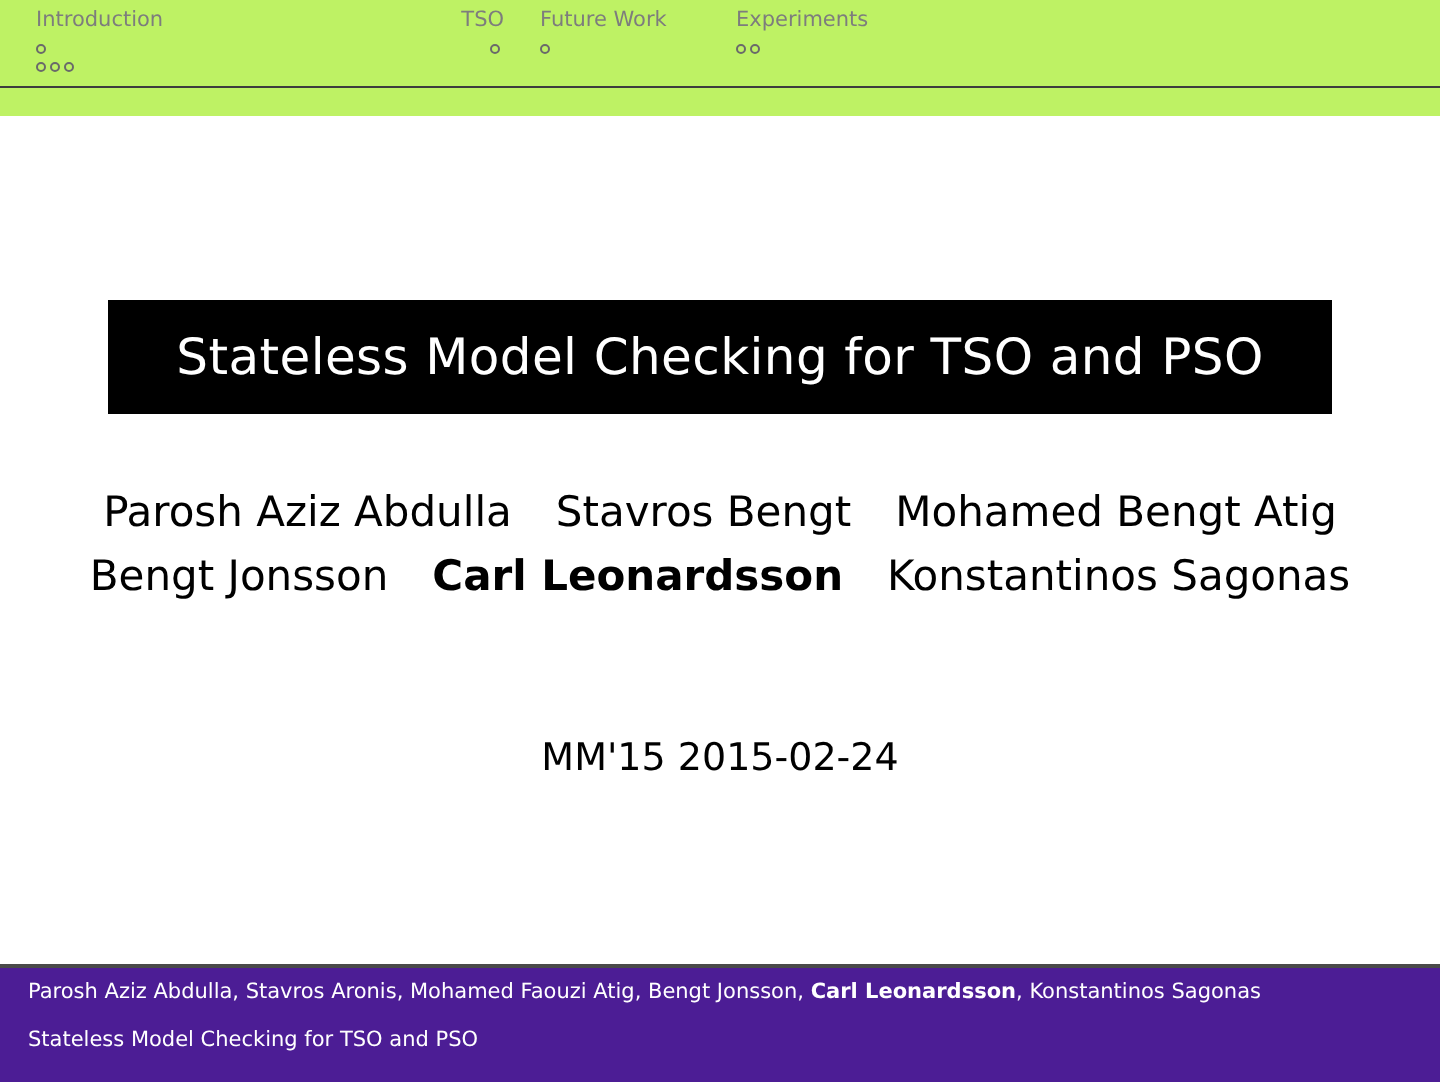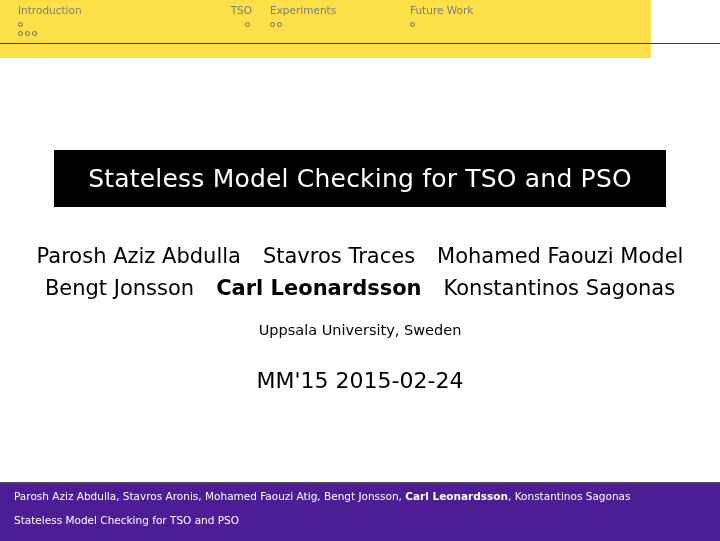--- a/index.html
+++ b/index.html
@@ -16,23 +16,23 @@
     height: 541px;
     background: #ffffff;
     overflow: hidden;
   }
 
   
   .navbar {
     position: absolute;
     left: 0;
     top: 0;
-    width: 651px;
+    width: 720px;
     height: 58px;
-    background: #fde047;
+    background: #bef264;
     box-sizing: border-box;
   }
   .nav-sections {
     position: absolute;
     left: 0;
     top: 0;
     width: 720px;
     height: 42px;
     display: flex;
     align-items: flex-start;
@@ -139,21 +139,21 @@
     font-family: "DejaVu Sans", sans-serif;
   }
 
   .date {
     position: absolute;
     left: 0;
     top: 310px;
     width: 720px;
     text-align: center;
     color: #000000;
-    font-size: 22px;
+    font-size: 19px;
     font-family: "DejaVu Sans", sans-serif;
   }
 
   
   .navsymbols {
     position: absolute;
     right: 18px;
     top: 425px;
     height: 16px;
     display: flex;
@@ -263,48 +263,47 @@
             <div class="nav-dot-row"><span class="nav-dot"></span></div>
             <div class="nav-dot-row"><span class="nav-dot"></span><span class="nav-dot"></span><span class="nav-dot"></span></div>
           </div>
         </div>
         <div class="nav-section" style="width: 104px; text-align: right;">
           <div class="nav-section-label">TSO</div>
           <div class="nav-dot-rows">
             <div class="nav-dot-row"><span class="nav-dot"></span></div>
           </div>
         </div>
+        <div class="nav-section" style="width: 98px;">
+          <div class="nav-section-label">Future Work</div>
+          <div class="nav-dot-rows">
+            <div class="nav-dot-row"><span class="nav-dot"></span></div>
+          </div>
+        </div>
         <div class="nav-section" style="width: 140px;">
           <div class="nav-section-label">Experiments</div>
           <div class="nav-dot-rows">
             <div class="nav-dot-row"><span class="nav-dot"></span><span class="nav-dot"></span></div>
           </div>
         </div>
-        <div class="nav-section" style="width: 98px;">
-          <div class="nav-section-label">Future Work</div>
-          <div class="nav-dot-rows">
-            <div class="nav-dot-row"><span class="nav-dot"></span></div>
-          </div>
-        </div>
       </div>
     <div class="navbar-rule"></div>
   </div>
 
   <div class="body">
 
     <div class="title-box">
       <div class="title-text">Stateless Model Checking for TSO and PSO</div>
     </div>
 
     <div class="authors">
-      <div class="author-line" id="author-line-1"><span class="author-name">Parosh Aziz Abdulla</span><span class="author-name">Stavros Traces</span><span class="author-name">Mohamed Faouzi Model</span></div>
+      <div class="author-line" id="author-line-1"><span class="author-name">Parosh Aziz Abdulla</span><span class="author-name">Stavros Bengt</span><span class="author-name">Mohamed Bengt Atig</span></div>
       <div class="author-line" id="author-line-2"><span class="author-name">Bengt Jonsson</span><span class="author-name bold">Carl Leonardsson</span><span class="author-name">Konstantinos Sagonas</span></div>
     </div>
 
-    <div class="affiliation">Uppsala University, Sweden</div>
 
     <div class="date">MM'15 2015-02-24</div>
 
     <div class="navsymbols">
 
       <div class="navsym-group">
         <div class="navsym-arrow-l"></div>
         <div class="navsym-slide"></div>
         <div class="navsym-arrow-r"></div>
       </div>

